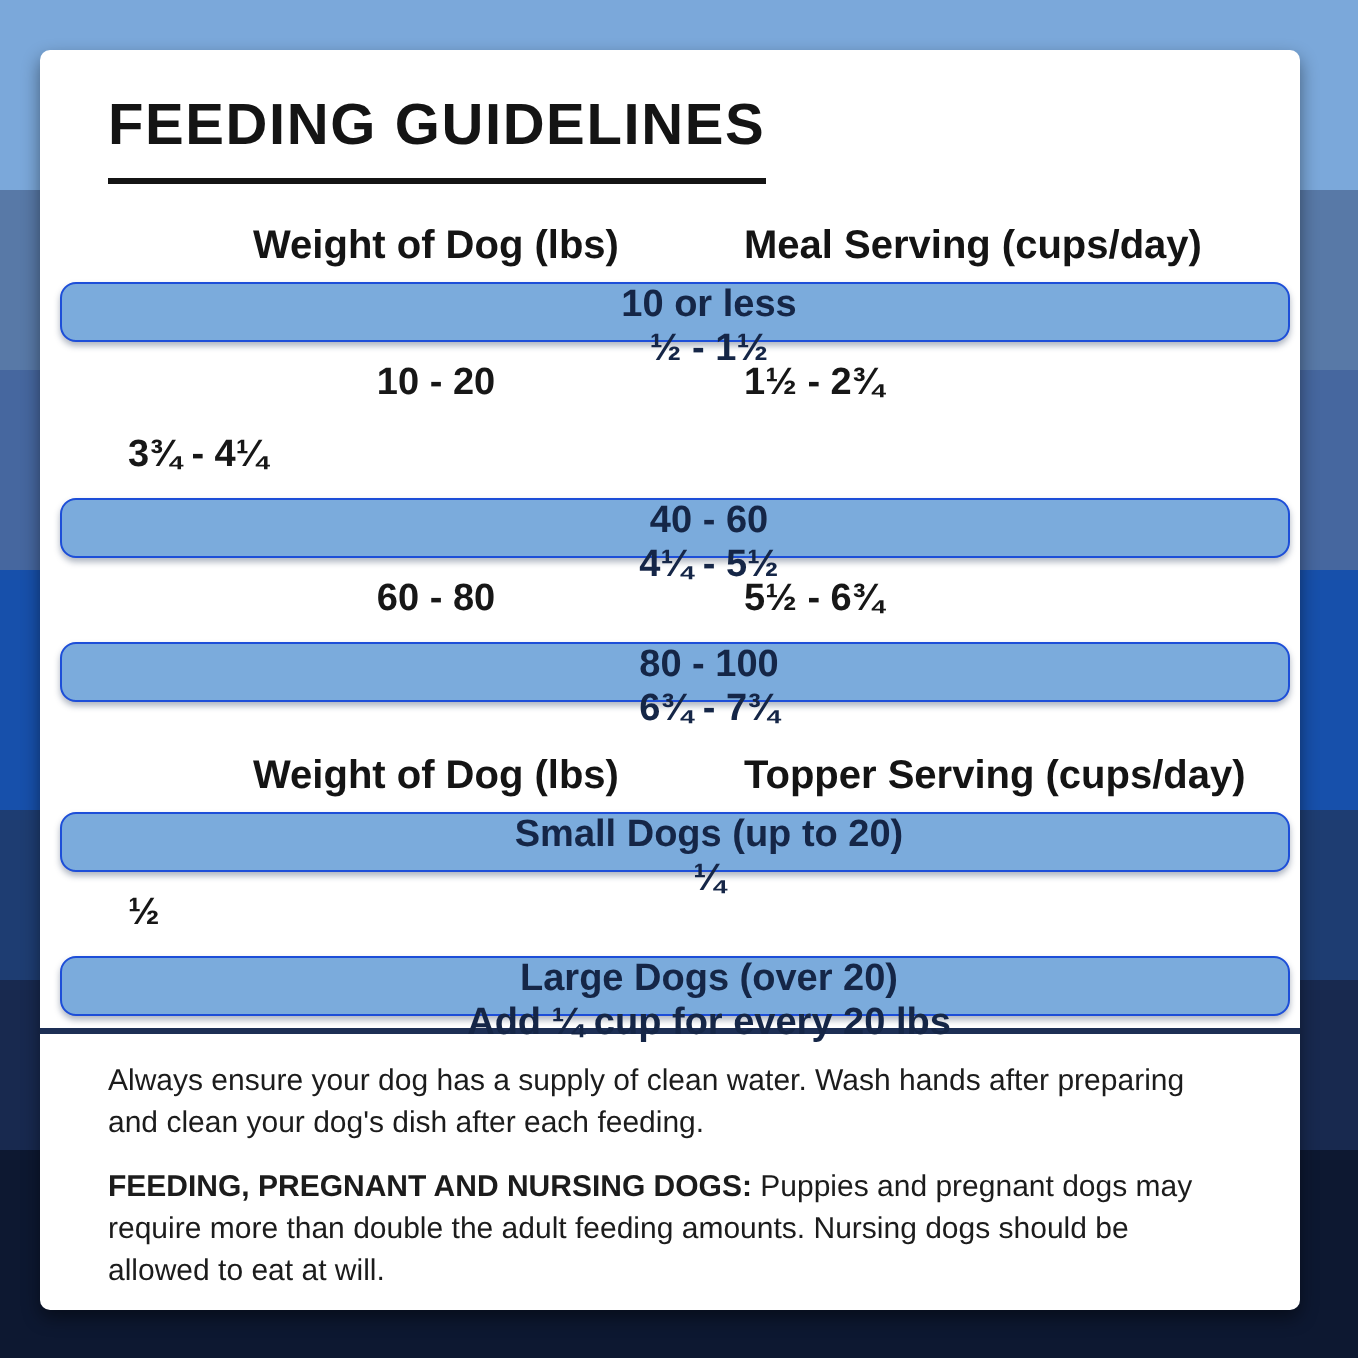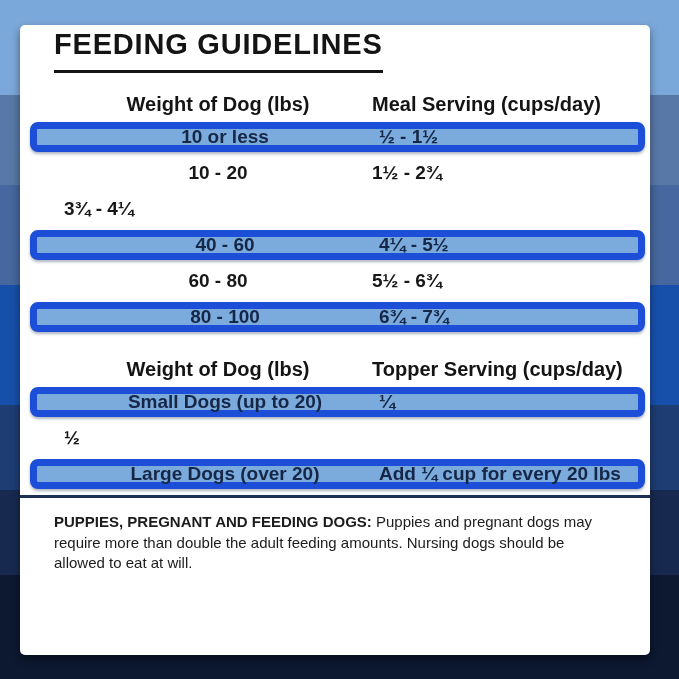--- a/index.html
+++ b/index.html
@@ -18,21 +18,21 @@
       #0D1831 575px, #0D1831 679px);
   }
   .card {
     position: absolute;
     left: 20px; top: 25px;
     width: 630px; height: 630px;
     box-sizing: border-box;
     background: #ffffff;
     border-radius: 5px;
     box-shadow: 0 4px 9px rgba(0,0,0,0.45);
-    padding: 1px 22px 0 22px;
+    padding: 20px 22px 0 22px;
   }
   .title {
     display: inline-block;
     margin: 2px 0 16px 12px;
     font-size: 29px;
     font-weight: bold;
     letter-spacing: 0.8px;
     color: #141414;
     border-bottom: 3px solid #141414;
     padding-bottom: 9px;
@@ -53,24 +53,25 @@
     color: #141414;
   }
   .row {
     margin-bottom: 6px;
     font-size: 19px;
     font-weight: bold;
     color: #171717;
   }
   .row.alt {
     background: #7BABDC;
-    border: 7px solid #1d4ed8;
+    border: 1px solid #1d4ed8;
     border-radius: 8px;
     box-shadow: 0 2px 3px rgba(23,42,78,0.35);
     color: #152647;
+    flex-direction: column;
   }
   .c1 { width: 308px; flex-shrink: 0; white-space: nowrap; text-align: center; }
   .c2 { white-space: nowrap; text-align: right; }
   .tbl2-spacer { height: 16px; }
   .divider {
     border: none;
     border-top: 3px solid #1D2F55;
     margin: 4px -22px 0 -22px;
   }
   .notes { padding: 14px 12px 0 12px; }
@@ -135,16 +136,17 @@
     </div>
     <div class="row alt">
       <span class="c1">Large Dogs (over 20)</span>
       <span class="c2">Add ¼ cup for every 20 lbs</span>
     </div>
   </div>
 
   <hr class="divider">
 
   <div class="notes">
-    <p><b>PUPPIES, PREGNANT AND FEEDING DOGS:</b> <span>Puppies and pregnant dogs may require more than double the adult feeding amounts. Nursing dogs should be allowed to eat at will.</span></p>
+    <p>Always ensure your dog has a supply of clean water. Wash hands after preparing and clean your dog's dish after each feeding.</p>
+    <p><b>FEEDING, PREGNANT AND NURSING DOGS:</b> <span>Puppies and pregnant dogs may require more than double the adult feeding amounts. Nursing dogs should be allowed to eat at will.</span></p>
   </div>
 
 </div>
 
 </body></html>

